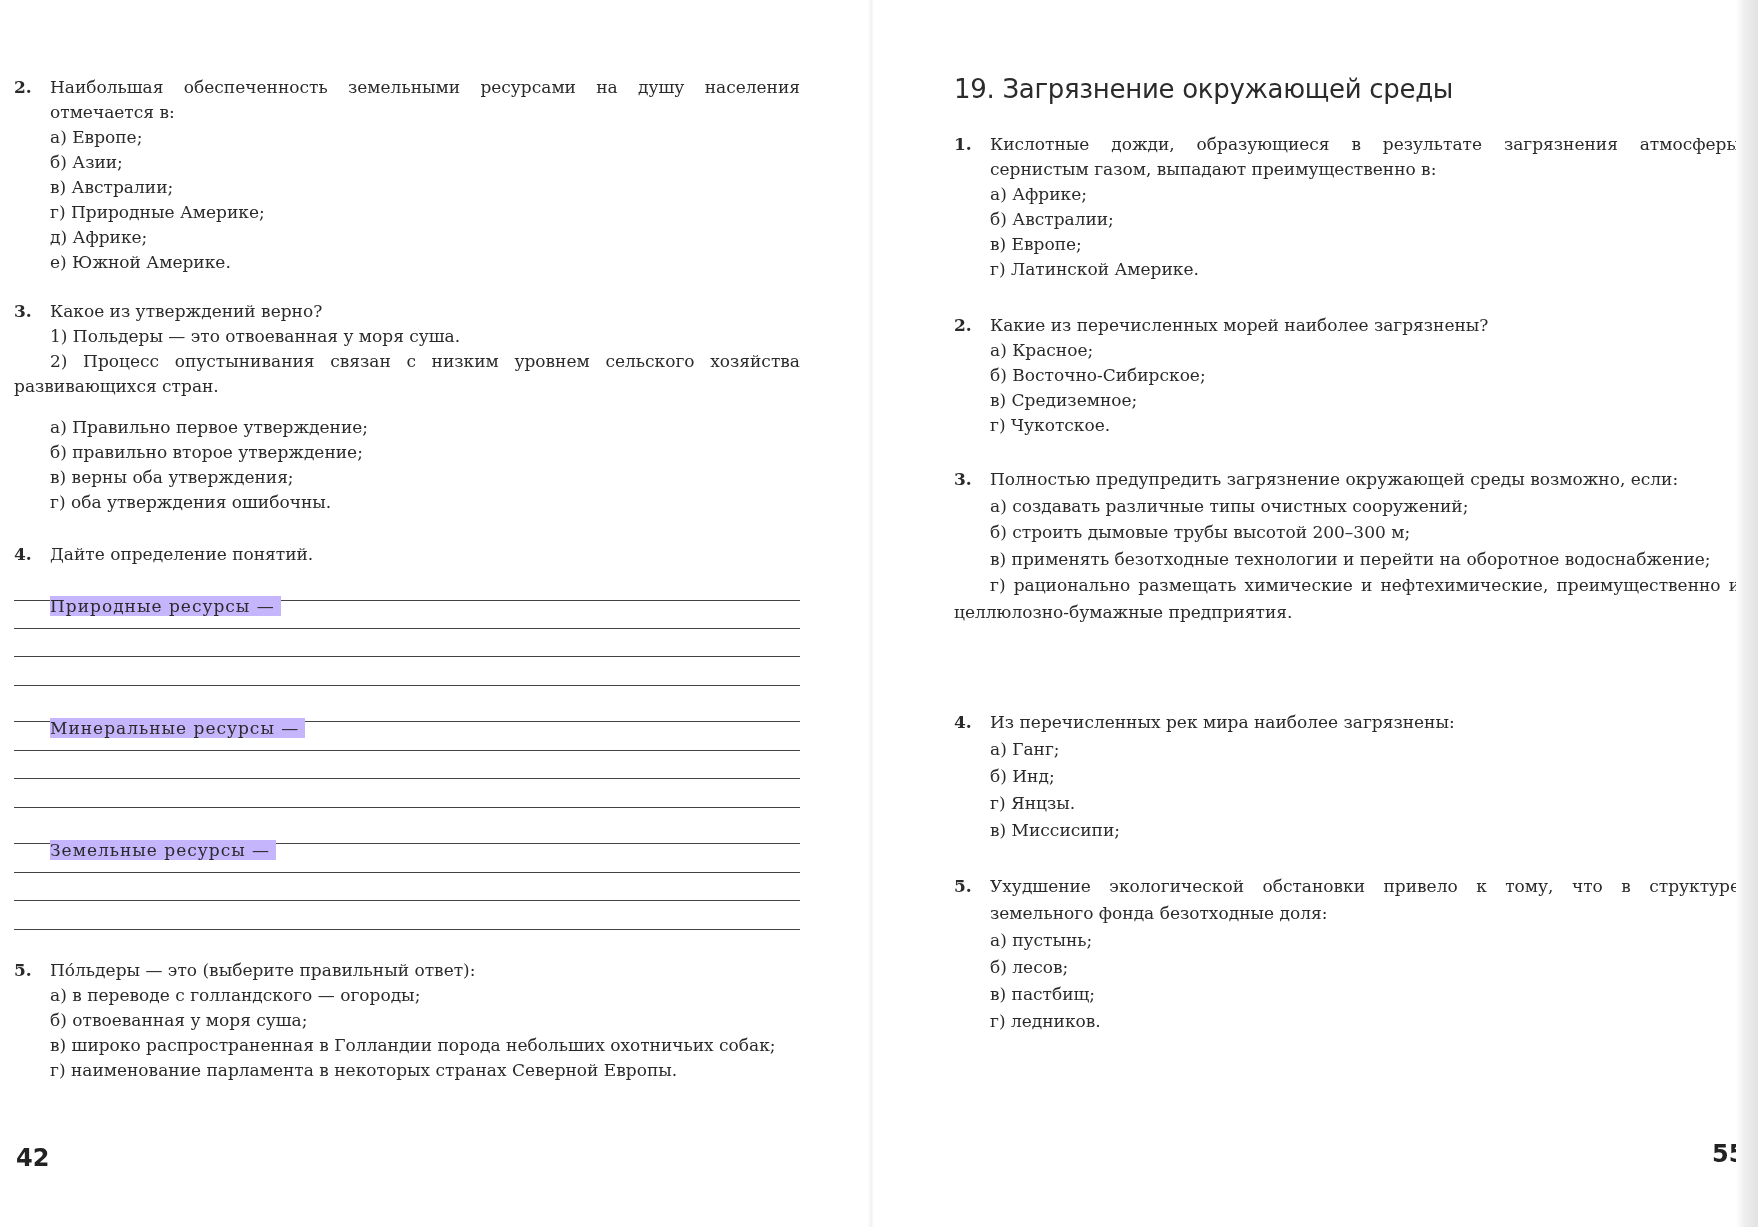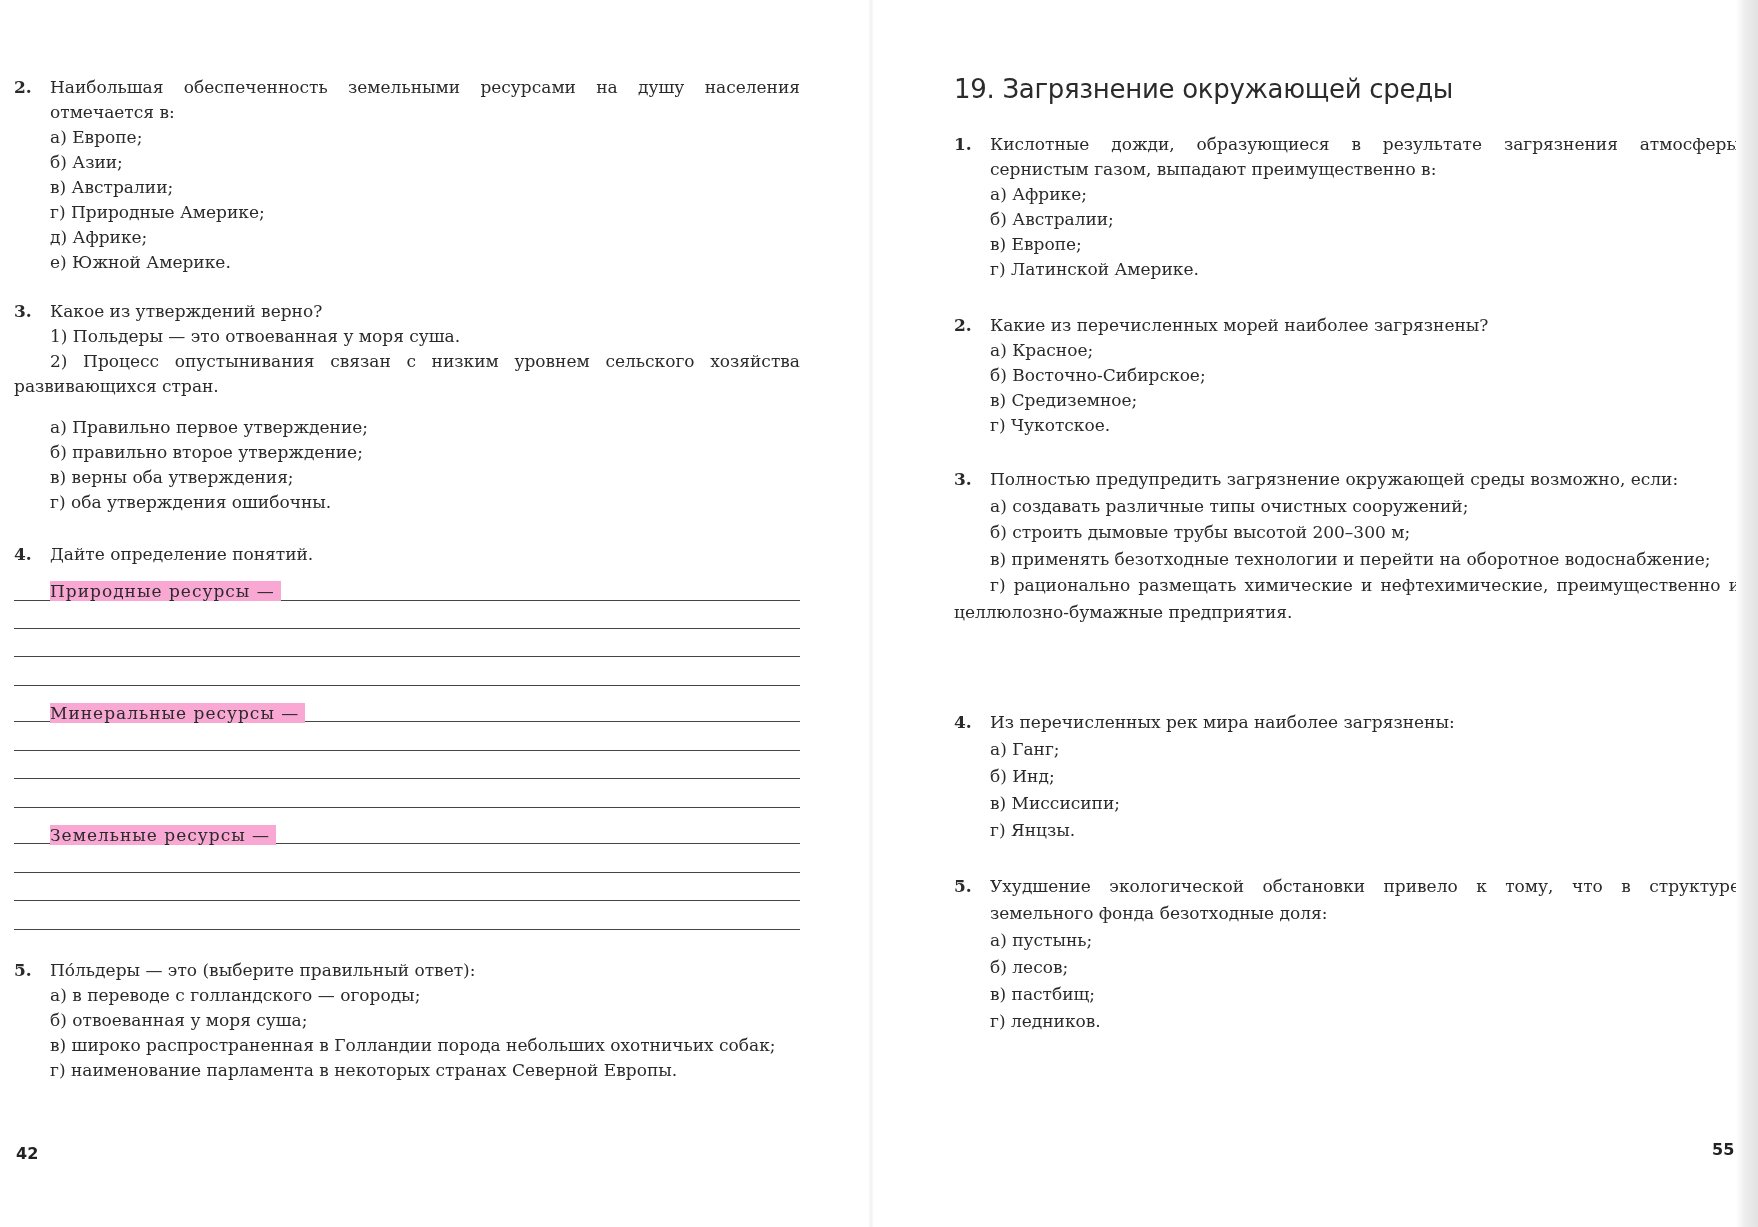--- a/index.html
+++ b/index.html
@@ -17,30 +17,30 @@
   .q .num { position: absolute; left: 0; top: 0; font-weight: bold; }
   .q .stem { font-weight: normal; display: block; padding-left: 36px; text-align: justify; text-align-last: left; }
   .q .opt { display: block; padding-left: 36px; }
   .q .para { display: block; text-indent: 36px; text-align: justify; }
   .q .gap { display: block; height: 16px; }
 
   .page-left .q { left: 14px; width: 786px; }
   .page-right .q { left: 74px; width: 786px; }
 
   .def-row { position: absolute; left: 14px; width: 786px; font-size: 17px; }
-  .def-label { position: absolute; left: 36px; top: 3px; letter-spacing: 1px; background: #f9a8d4; padding-right: 6px; }
+  .def-label { position: absolute; left: 36px; top: 18px; letter-spacing: 1px; background: #c4b5fd; padding-right: 6px; }
   .line { position: absolute; left: 14px; width: 786px; height: 0; border-top: 1.4px solid #444; }
 
   .chapter-title {
     position: absolute; left: 74px; top: 74px;
     font-family: "DejaVu Sans", "Liberation Sans", sans-serif; font-weight: normal; font-size: 26px; color: #2b2b2b;
     letter-spacing: -0.3px;
   }
   .page-number {
-    position: absolute; font-family: "DejaVu Sans", "Liberation Sans", sans-serif; font-weight: bold; font-size: 16px; color: #222;
+    position: absolute; font-family: "DejaVu Sans", "Liberation Sans", sans-serif; font-weight: bold; font-size: 24px; color: #222;
   }
 </style>
 </head>
 <body>
 
 <div class="page page-left">
 
   <div class="q" style="top:75px;">
     <span class="num">2.</span>
     <span class="stem">Наибольшая обеспеченность земельными ресурсами на душу населения отмечается в:</span>
@@ -135,22 +135,22 @@
     <span class="opt">б) строить дымовые трубы высотой 200–300 м;</span>
     <span class="para">в) применять безотходные технологии и перейти на оборотное водоснабжение;</span>
     <span class="para">г) рационально размещать химические и нефтехимические, преимущественно и целлюлозно-бумажные предприятия.</span>
   </div>
 
   <div class="q" style="top:709px; line-height:27px;">
     <span class="num">4.</span>
     <span class="stem">Из перечисленных рек мира наиболее загрязнены:</span>
     <span class="opt">а) Ганг;</span>
     <span class="opt">б) Инд;</span>
+    <span class="opt">г) Янцзы.</span>
     <span class="opt">в) Миссисипи;</span>
-    <span class="opt">г) Янцзы.</span>
   </div>
 
   <div class="q" style="top:873px; line-height:27px;">
     <span class="num">5.</span>
     <span class="stem">Ухудшение экологической обстановки привело к тому, что в структуре земельного фонда безотходные доля:</span>
     <span class="opt">а) пустынь;</span>
     <span class="opt">б) лесов;</span>
     <span class="opt">в) пастбищ;</span>
     <span class="opt">г) ледников.</span>
   </div>

